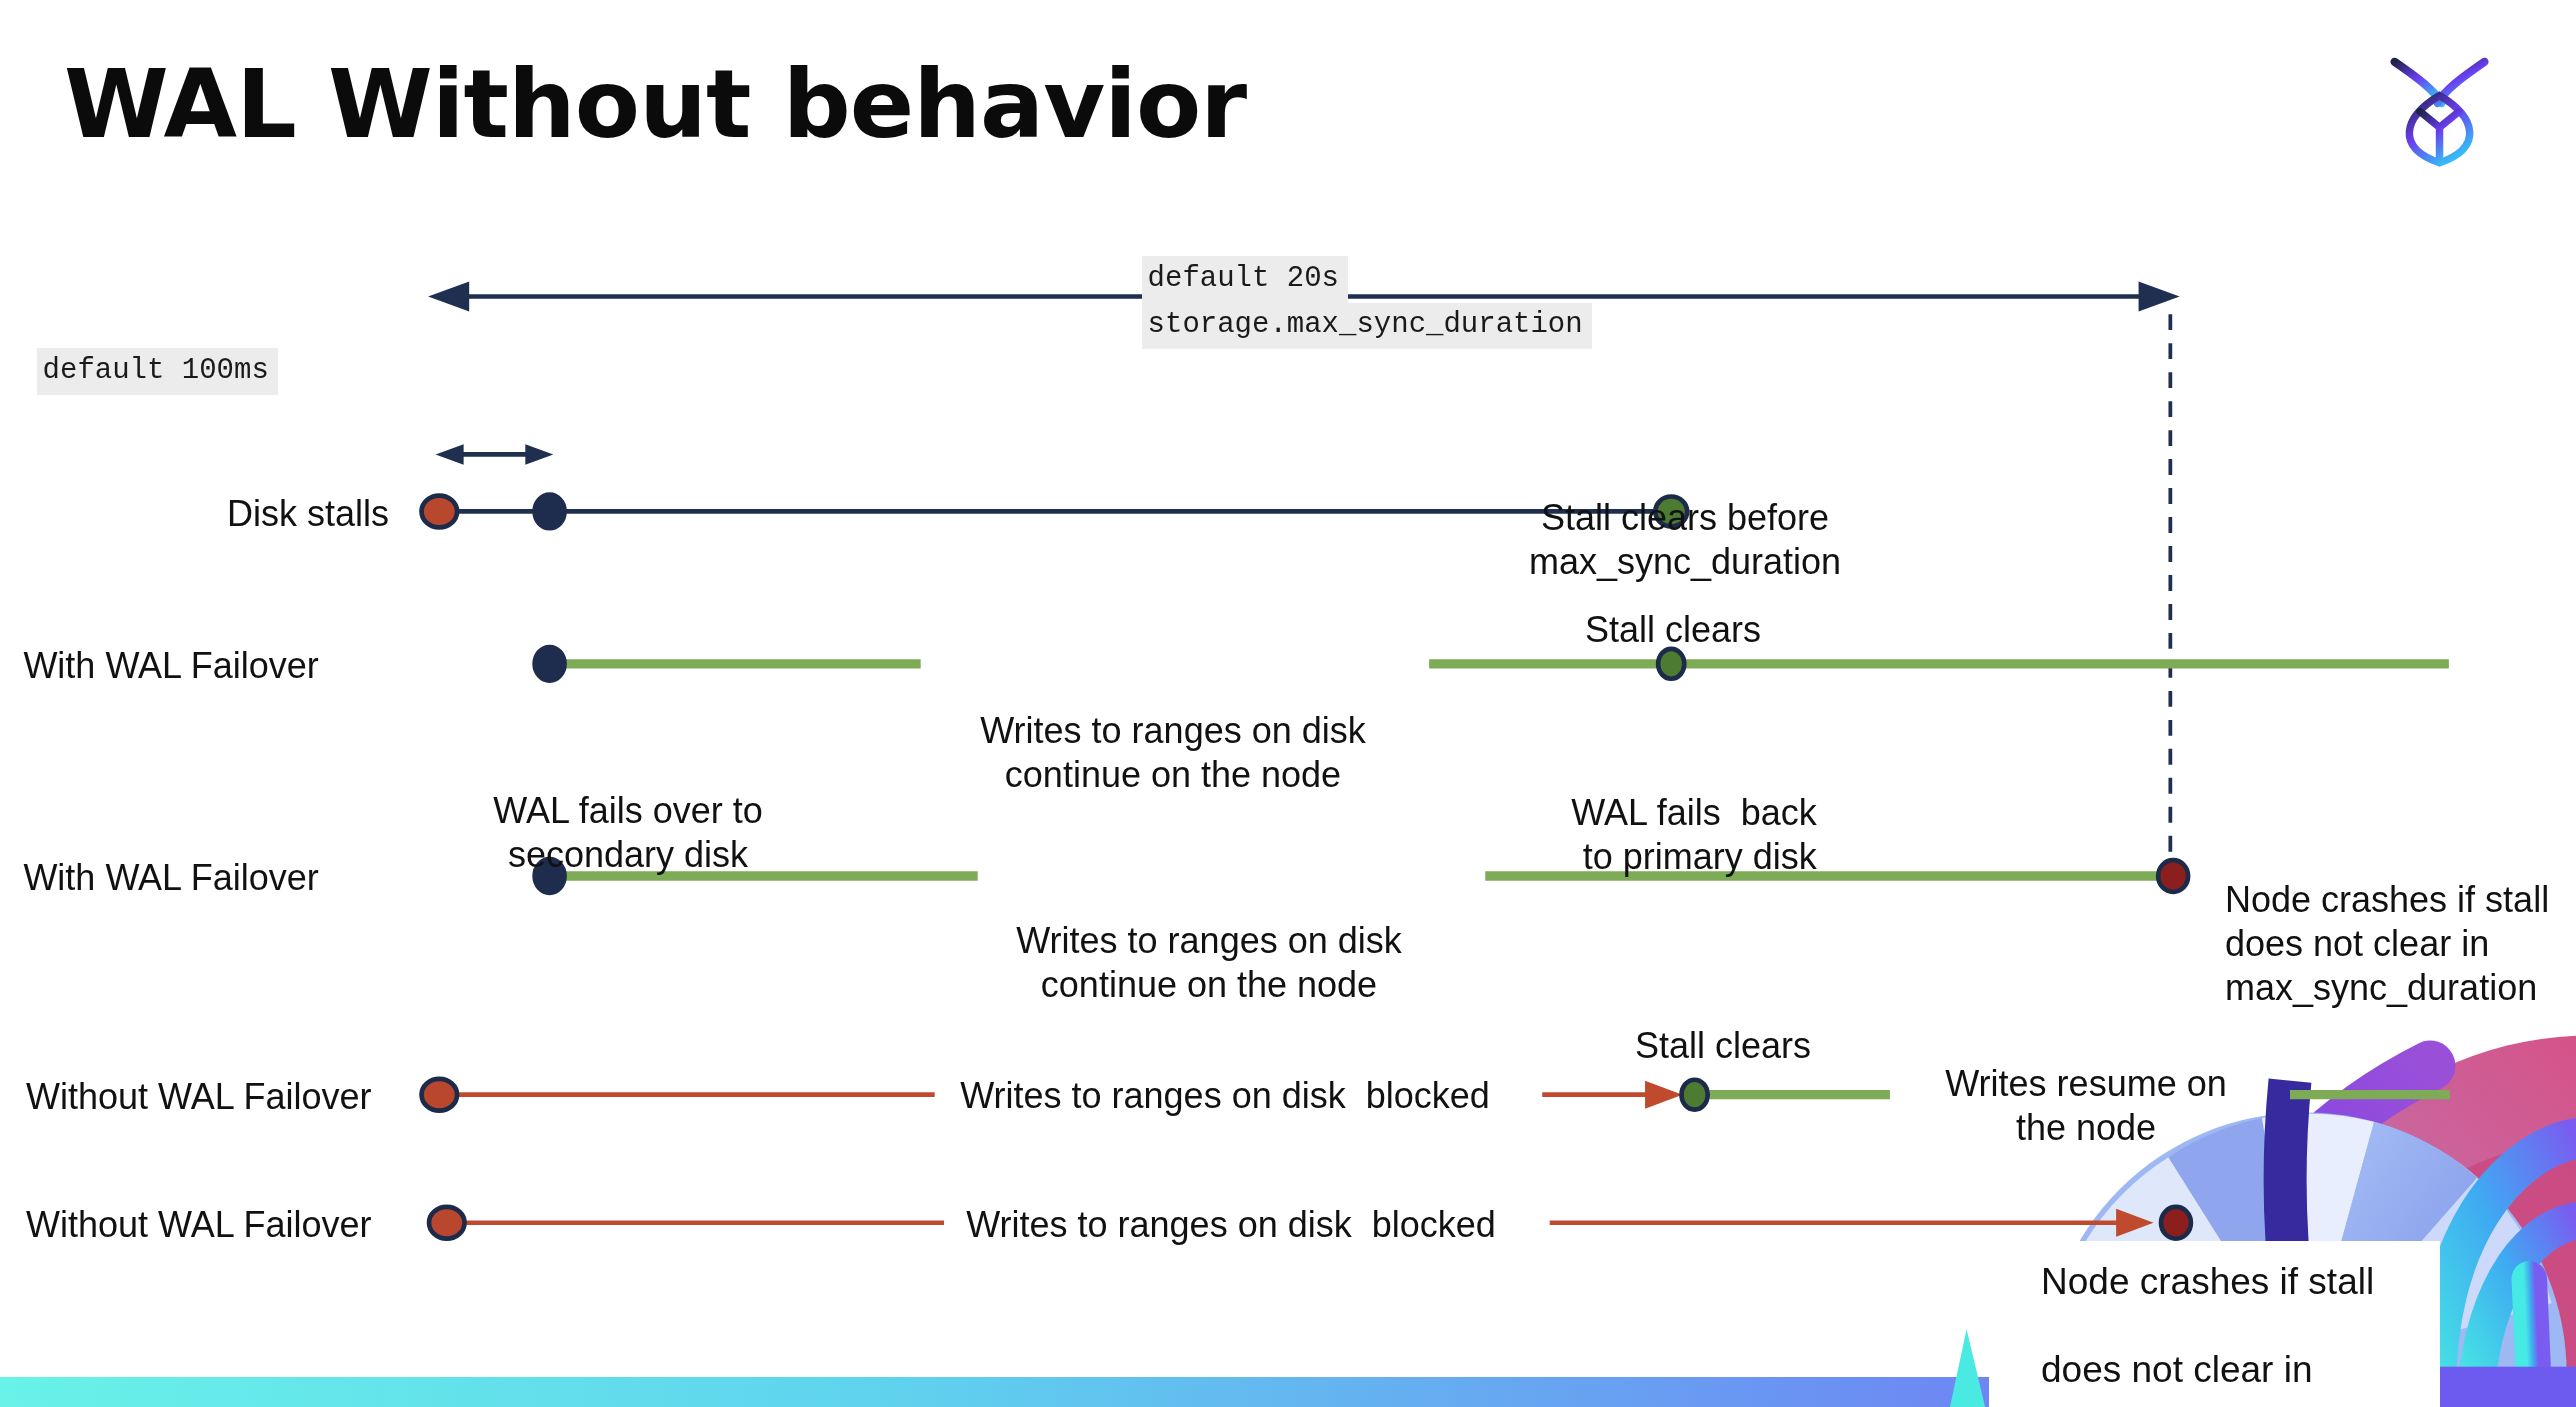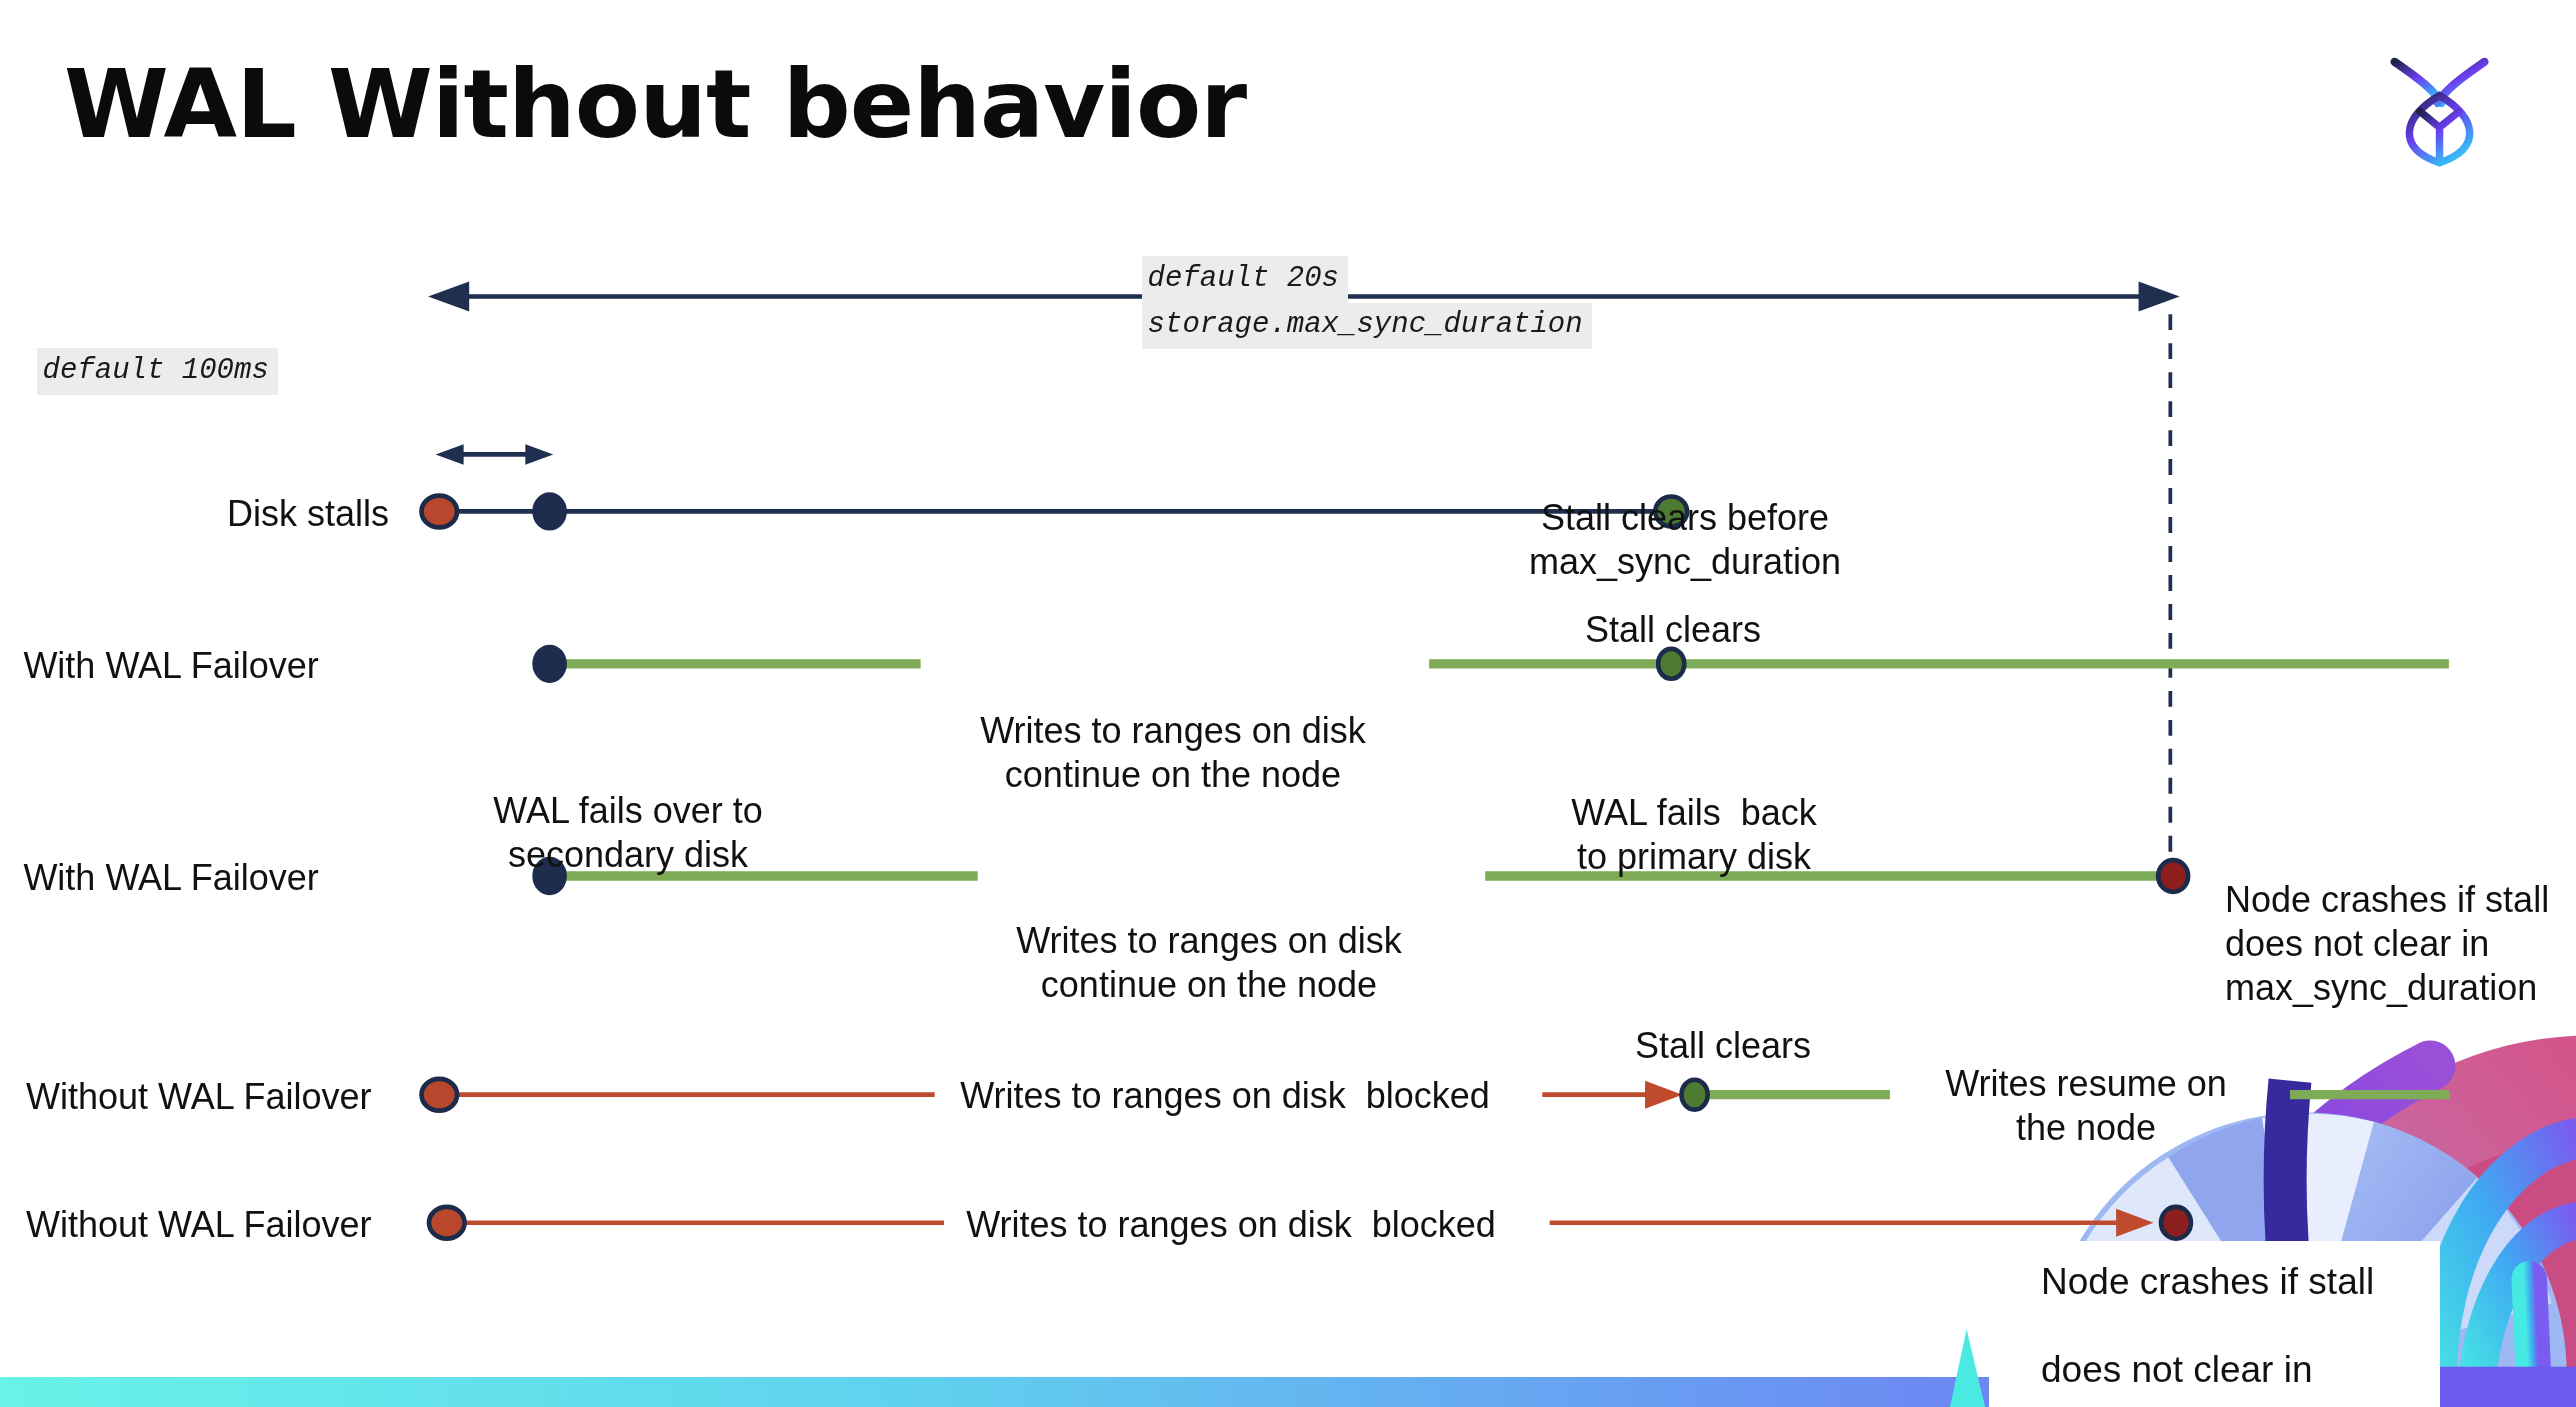--- a/index.html
+++ b/index.html
@@ -2,21 +2,21 @@
 <html style="font-size:15px"><head>
 <meta charset="utf-8">
 <style>
   html,body{margin:0;padding:0;background:#ffffff;}
   #stage{position:relative;width:2576px;height:1408px;background:#ffffff;overflow:hidden;
          font-family:"Liberation Sans",sans-serif;color:#111111;}
   .lbl{position:absolute;font-size:36px;line-height:44px;color:#111111;white-space:pre;}
   .ctr{text-align:center;transform:translateX(-50%);}
   .mono{position:absolute;font-family:"Liberation Mono","DejaVu Sans Mono",monospace;
         font-size:29px;line-height:41px;color:#1a1a1a;}
-  .mono span{background:#ececec;padding:1.9px 9.3px 3.7px 5.6px;display:inline-block;white-space:pre;font-style:italic;}
+  .mono span{background:#ececec;padding:1.9px 9.3px 3.7px 5.6px;display:inline-block;white-space:pre;}
   .title{position:absolute;left:64px;top:49px;font-size:95px;font-weight:bold;
          letter-spacing:-0.9px;color:#0b0b0b;font-family:"DejaVu Sans","Liberation Sans",sans-serif;}
   .bottom-bar{position:absolute;left:0;top:1377px;width:2576px;height:31px;z-index:0;
         background:linear-gradient(90deg,#68f2e8 0%,#5fd2ee 35%,#6a93f3 70%,#7a5cf0 100%);}
   .deco{position:absolute;left:0;top:0;z-index:1;}
   .card{position:absolute;left:1989px;top:1241px;width:451px;height:166px;background:#ffffff;z-index:2;}
   .card .txt{position:absolute;left:52px;top:18.7px;font-size:37px;line-height:44px;white-space:pre;}
   .diagram{position:absolute;left:0;top:0;z-index:3;}
   .labels{position:absolute;left:0;top:0;width:100%;height:100%;z-index:4;pointer-events:none;}
 </style>
@@ -172,21 +172,21 @@
     <div class="lbl ctr" style="left:628px;top:701px;">
       <div>WAL fails over to</div><div>secondary disk</div>
     </div>
 
     <div class="lbl ctr" style="left:1173px;top:621px;">
       <div>Writes to ranges on disk</div><div>continue on the node</div>
     </div>
 
     <div class="lbl ctr" style="left:1673px;top:608px;">Stall clears</div>
 
-    <div class="lbl ctr" style="left:1694px;top:703px;">
+    <div class="lbl ctr" style="left:1694px;top:703px;text-align:right;">
       <div>WAL fails  back</div><div>to primary disk</div>
     </div>
 
     <div class="lbl ctr" style="left:1209px;top:831px;">
       <div>Writes to ranges on disk</div><div>continue on the node</div>
     </div>
 
     <div class="lbl" style="left:2225px;top:790px;">
       <div>Node crashes if stall</div><div>does not clear in</div><div>max_sync_duration</div>
     </div>

